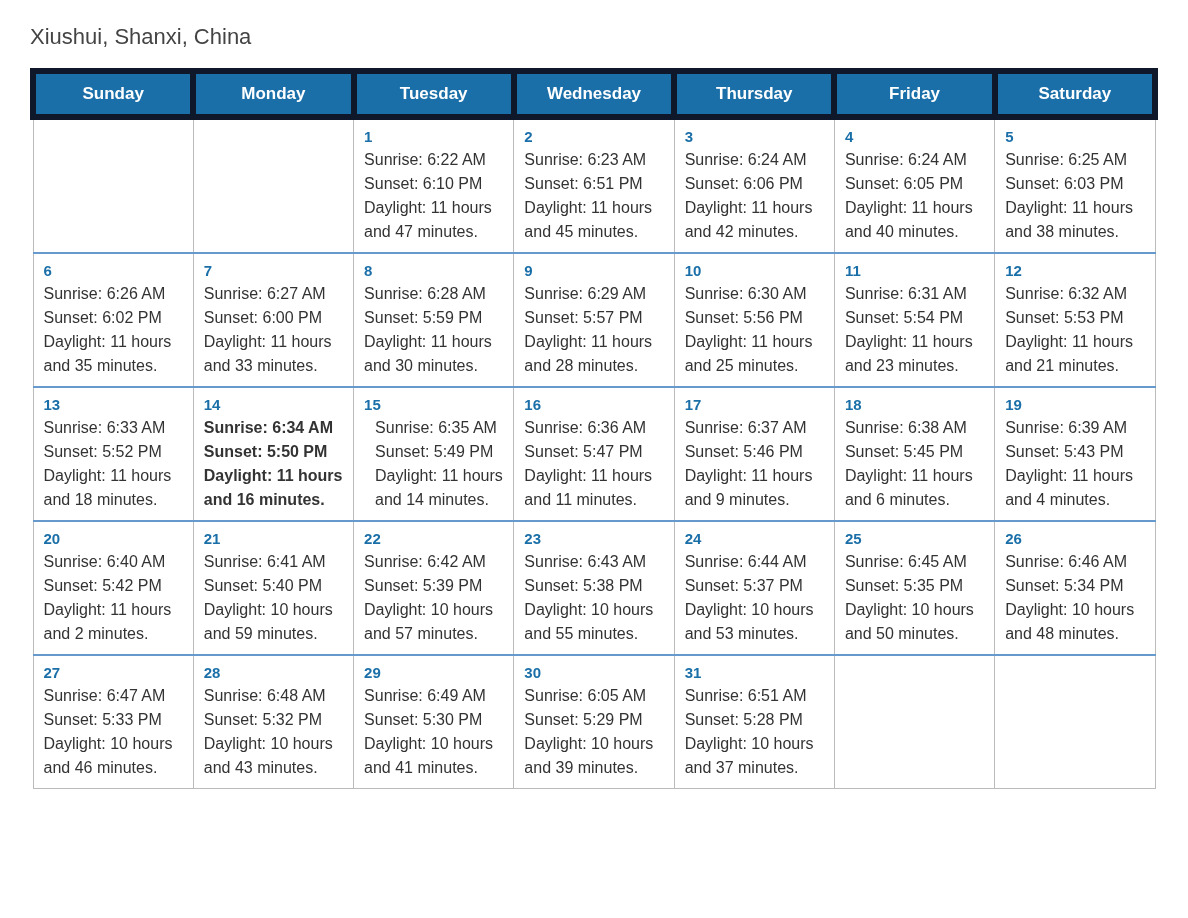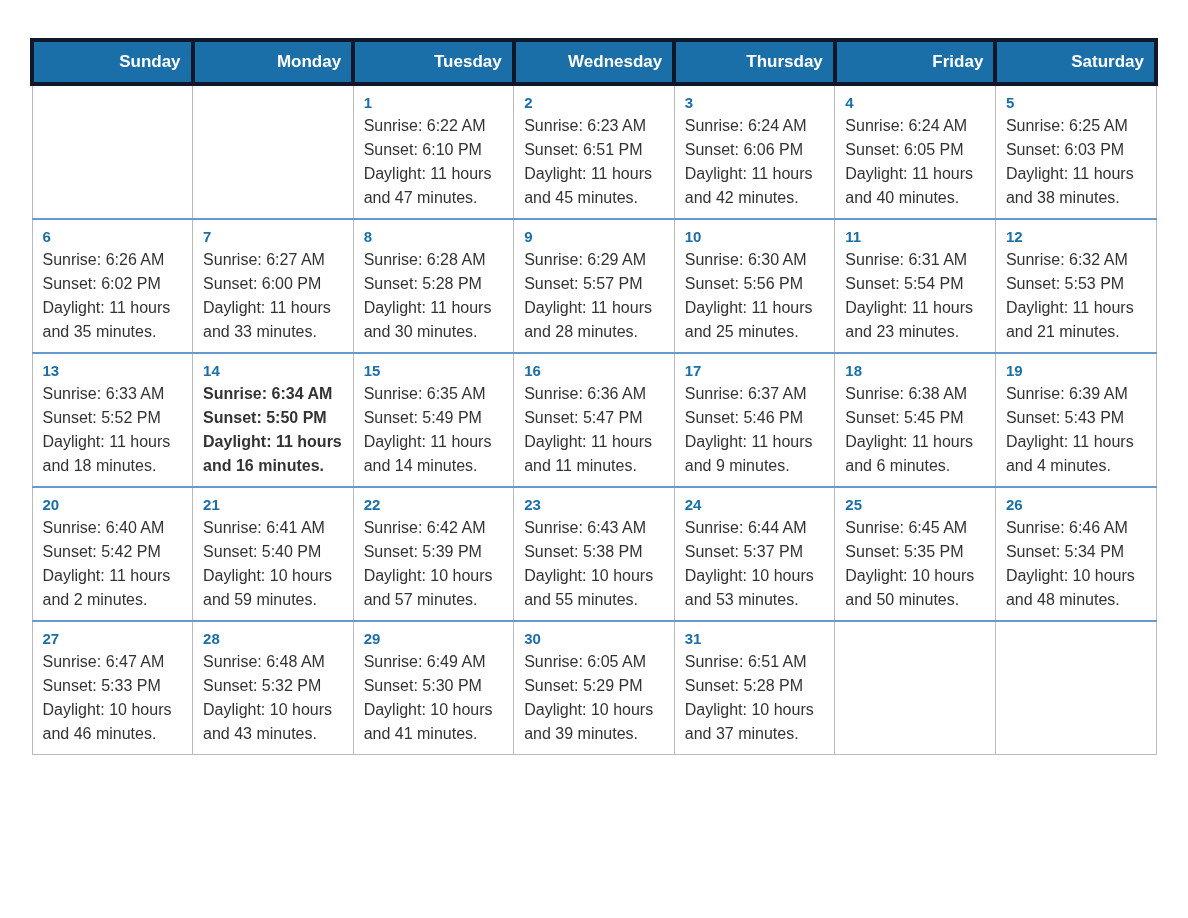--- a/index.html
+++ b/index.html
@@ -53,22 +53,22 @@
       width: 100%;
       border-collapse: collapse;
       table-layout: fixed;
     }
     .calendar thead tr th {
       background: #1a6fa8;
       color: #fff;
       font-size: 17px;
       font-weight: bold;
       padding: 10px 10px;
-      text-align: right;
-      border: 4px solid #0f172a;
+      text-align: center;
+      border: 6px solid #0f172a;
     }
     .calendar tbody tr td {
       border: 1px solid #bbb;
       vertical-align: top;
       padding: 8px 10px;
       height: 105px;
       font-size: 13.5px;
       color: #222;
       background: #fff;
     }
@@ -90,20 +90,21 @@
     
     .calendar tbody tr:not(:last-child) td {
       border-bottom: 2px solid #6699cc;
     }
   </style>
 </head>
 <body>
 
 <div class="header-area">
   <div class="title-area">
+    <div class="subtitle">Xiushui, Shanxi, China</div>
   </div>
 </div>
 
 <table class="calendar">
   <thead>
     <tr>
     <th>Sunday</th>
         <th>Monday</th>
         <th>Tuesday</th>
         <th>Wednesday</th>
@@ -163,21 +164,21 @@
         <td>
           <span class="day-num">7</span>
           <div class="day-info" style="white-space: pre-line;">Sunrise: 6:27 AM
 Sunset: 6:00 PM
 Daylight: 11 hours
 and 33 minutes.</div>
         </td>
         <td>
           <span class="day-num">8</span>
           <div class="day-info" style="white-space: pre-line;">Sunrise: 6:28 AM
-Sunset: 5:28 PM
+Sunset: 5:59 PM
 Daylight: 11 hours
 and 30 minutes.</div>
         </td>
         <td>
           <span class="day-num">9</span>
           <div class="day-info" style="white-space: pre-line;">Sunrise: 6:29 AM
 Sunset: 5:57 PM
 Daylight: 11 hours
 and 28 minutes.</div>
         </td>
@@ -213,21 +214,21 @@
         </td>
         <td>
           <span class="day-num">14</span>
           <div class="day-info" style="white-space: pre-line; font-weight: bold;">Sunrise: 6:34 AM
 Sunset: 5:50 PM
 Daylight: 11 hours
 and 16 minutes.</div>
         </td>
         <td>
           <span class="day-num">15</span>
-          <div class="day-info" style="white-space: pre-line;">Sunrise: 6:35 AM
+          <div class="day-info" style="white-space: pre-line; margin-left: 11px;">Sunrise: 6:35 AM
 Sunset: 5:49 PM
 Daylight: 11 hours
 and 14 minutes.</div>
         </td>
         <td>
           <span class="day-num">16</span>
           <div class="day-info" style="white-space: pre-line;">Sunrise: 6:36 AM
 Sunset: 5:47 PM
 Daylight: 11 hours
 and 11 minutes.</div>

